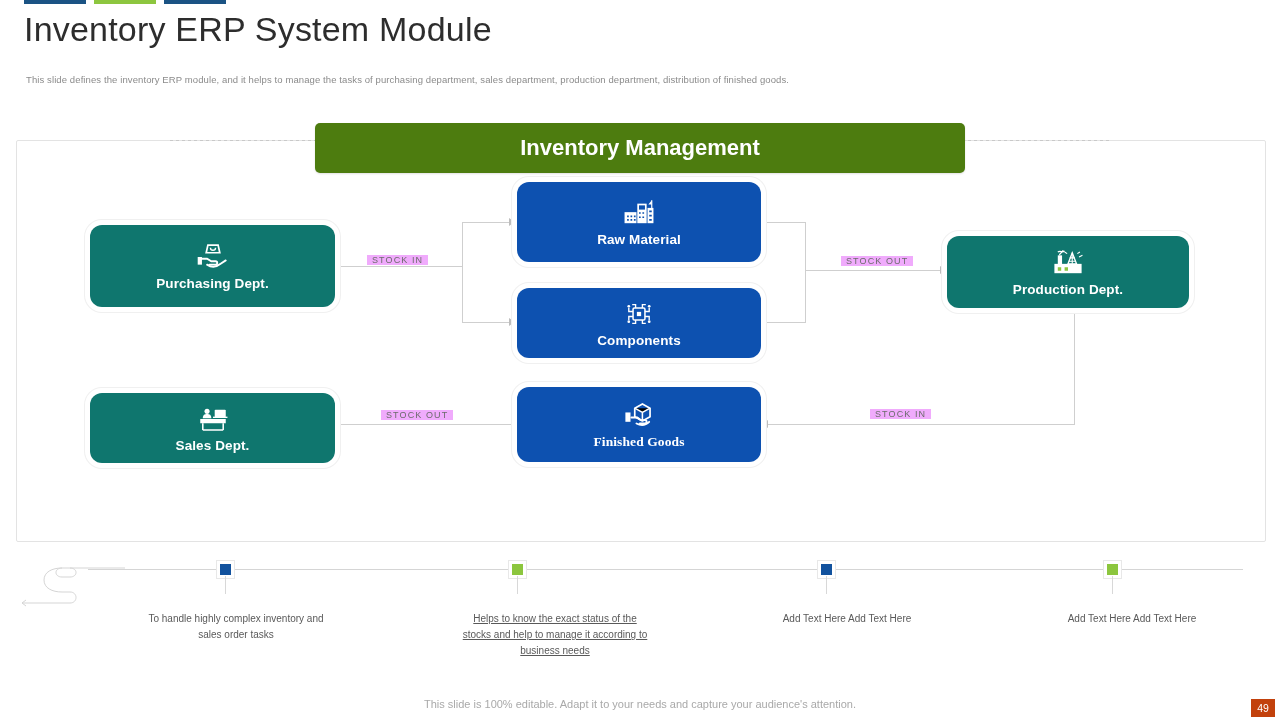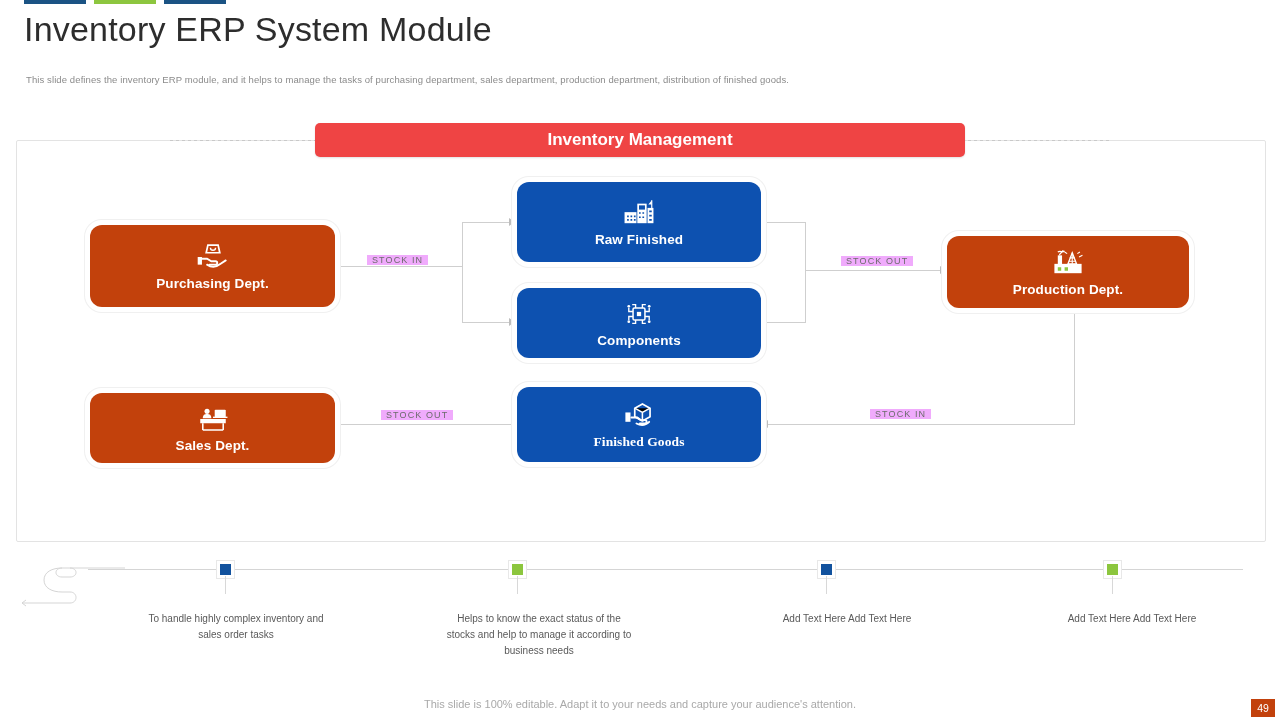--- a/index.html
+++ b/index.html
@@ -29,37 +29,37 @@
     border:1px solid #e3e3e3;border-radius:2px;background:#fff;
   }
   .frame-dash-left,.frame-dash-right{
     position:absolute;top:140px;height:1px;
     background:repeating-linear-gradient(to right,#c9c9c9 0 3px,transparent 3px 6px);
   }
   .frame-dash-left{left:170px;width:148px;}
   .frame-dash-right{left:962px;width:148px;}
 
   .banner{
-    position:absolute;left:315px;top:123px;width:650px;height:34px;
-    background:#ef4444;border-radius:5px;
+    position:absolute;left:315px;top:123px;width:650px;height:50px;
+    background:#4d7c0f;border-radius:5px;
     display:flex;align-items:center;justify-content:center;
-    color:#ffffff;font-size:17px;font-weight:bold;
+    color:#ffffff;font-size:22px;font-weight:bold;
     box-shadow:0 1px 2px rgba(0,0,0,.12);
   }
 
   
   .node{
     position:absolute;border-radius:12px;
     display:flex;flex-direction:column;align-items:center;justify-content:center;
     color:#ffffff;box-sizing:border-box;
     box-shadow:0 0 0 5px #ffffff, 0 0 0 6px #f0f0f0;
   }
   .node-label{font-size:13.5px;font-weight:bold;margin-top:4px;letter-spacing:.1px;}
   .node-icon{width:34px;height:30px;display:block;}
-  .green-node{background:#c2410c;}
+  .green-node{background:#0f766e;}
   .blue-node{background:#0d51b0;}
 
   #node-purchasing{left:90px;top:225px;width:245px;height:82px;}
   #node-sales{left:90px;top:393px;width:245px;height:70px;}
   #node-raw{left:517px;top:182px;width:244px;height:80px;}
   #node-components{left:517px;top:288px;width:244px;height:70px;}
   #node-finished{left:517px;top:387px;width:244px;height:75px;font-family:Liberation Serif, serif;}
   #node-production{left:947px;top:236px;width:242px;height:72px;}
 
   
@@ -176,21 +176,21 @@
     <rect x="3" y="16" width="14" height="13" fill="#fff"></rect>
     <rect x="18" y="6" width="11" height="23" fill="#fff"></rect>
     <rect x="30" y="11" width="7" height="18" fill="#fff"></rect>
     <rect x="20" y="8" width="7" height="5" fill="#0d51b0"></rect>
     <path d="M6 20h2v2H6zm4 0h2v2h-2zm4 0h2v2h-2zM6 24h2v2H6zm4 0h2v2h-2zm4 0h2v2h-2z" fill="#0d51b0"></path>
     <path d="M20 16h2v2h-2zm4 0h2v2h-2zm-4 5h2v2h-2zm4 0h2v2h-2z" fill="#0d51b0"></path>
     <path d="M32 14h3v2h-3zm0 5h3v2h-3zm0 5h3v2h-3z" fill="#0d51b0"></path>
     <path d="M35 2v5h-4z" fill="#fff"></path>
     <path d="M35 2v9" stroke="#fff" stroke-width="1.4"></path>
   </svg>
-  <div class="node-label">Raw Finished</div>
+  <div class="node-label">Raw Material</div>
 </div>
 
 <div class="node blue-node" id="node-components">
   <svg class="node-icon" viewBox="0 0 40 34">
     <rect x="13" y="10" width="14" height="14" rx="1.5" fill="none" stroke="#fff" stroke-width="1.8"></rect>
     <rect x="17.5" y="14.5" width="5" height="5" fill="#fff"></rect>
     <path d="M16 10V6h-4M24 10V6h4M16 24v4h-4M24 24v4h4M13 14H8v-4M13 20H8v4M27 14h5v-4M27 20h5v4" fill="none" stroke="#fff" stroke-width="1.6"></path>
     <circle cx="8" cy="8" r="1.6" fill="#fff"></circle>
       <circle cx="32" cy="8" r="1.6" fill="#fff"></circle>
     <circle cx="8" cy="26" r="1.6" fill="#fff"></circle>
@@ -231,21 +231,21 @@
 </svg>
 
 <div class="tl-line"></div>
 
 <div class="tl-marker" style="left:220px;background:#12529e;"></div>
 <div class="tl-stem" style="left:225px;"></div>
 <div class="tl-text" style="left:121px;">To handle highly complex inventory and sales order tasks</div>
 
 <div class="tl-marker" style="left:512px;background:#8cc63e;"></div>
 <div class="tl-stem" style="left:517px;"></div>
-<div class="tl-text" style="left:424px;">Helps to know the exact status of the stocks and help to manage it according to business needs</div>
+<div class="tl-text" style="left:440px;text-decoration:underline;">Helps to know the exact status of the stocks and help to manage it according to business needs</div>
 
 <div class="tl-marker" style="left:821px;background:#12529e;"></div>
 <div class="tl-stem" style="left:826px;"></div>
 <div class="tl-text" style="left:732px;">Add Text Here Add Text Here</div>
 
 <div class="tl-marker" style="left:1107px;background:#8cc63e;"></div>
 <div class="tl-stem" style="left:1112px;"></div>
 <div class="tl-text" style="left:1017px;">Add Text Here Add Text Here</div>
 
 <div class="footer-note">This slide is 100% editable. Adapt it to your needs and capture your audience's attention.</div>

